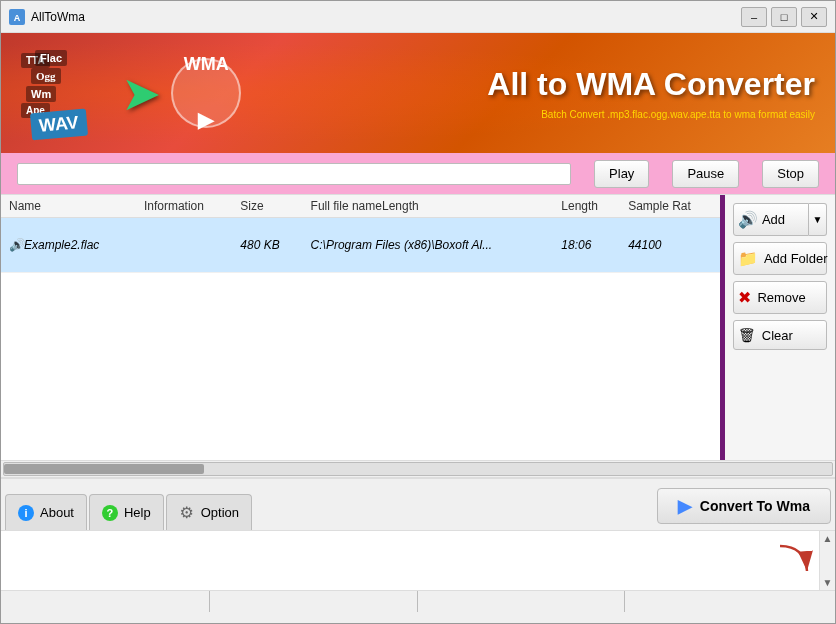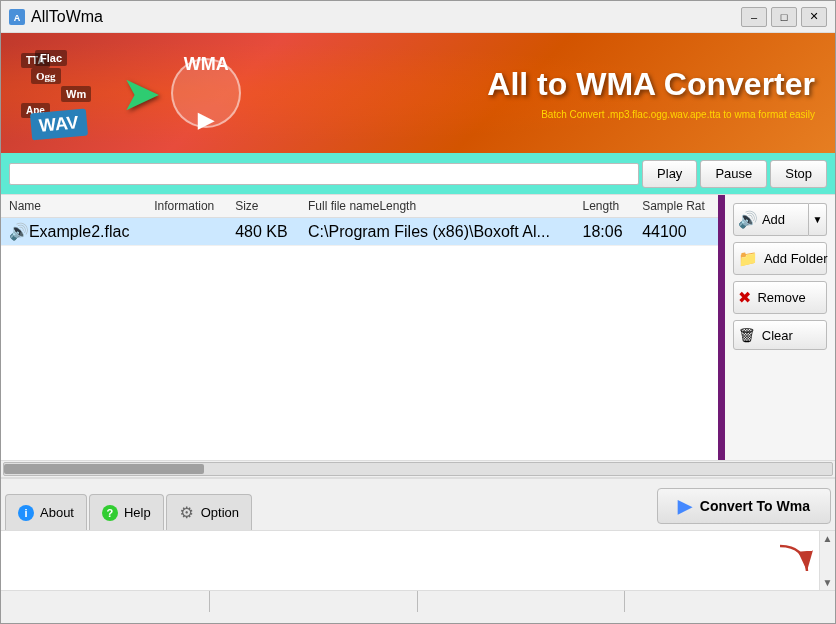--- a/index.html
+++ b/index.html
@@ -9,21 +9,21 @@
     .titlebar {
       height: 32px;
       background: #f0f0f0;
       display: flex;
       align-items: center;
       padding: 0 8px;
       border-bottom: 1px solid #ddd;
       user-select: none;
     }
     .titlebar-icon { width: 16px; height: 16px; margin-right: 6px; background: #4a90d9; border-radius: 2px; display: flex; align-items: center; justify-content: center; font-size: 10px; color: white; }
-    .titlebar-title { font-size: 16px; flex: 1; }
+    .titlebar-title { font-size: 12px; flex: 1; }
     .titlebar-controls { display: flex; gap: 4px; }
     .titlebar-btn { width: 26px; height: 20px; border: 1px solid #aaa; background: #e1e1e1; cursor: pointer; font-size: 11px; display: flex; align-items: center; justify-content: center; border-radius: 2px; }
 
     
     .header-banner {
       height: 120px;
       background: linear-gradient(135deg, #c0392b 0%, #e74c3c 30%, #d35400 60%, #e67e22 100%);
       display: flex;
       align-items: center;
       padding: 0 20px;
@@ -94,26 +94,26 @@
     }
     .wma-label { font-size: 18px; font-weight: bold; color: white; }
     .wma-play { font-size: 22px; color: white; }
     .banner-text { flex: 1; text-align: right; z-index: 1; }
     .banner-title { font-size: 32px; font-weight: bold; color: white; text-shadow: 2px 2px 4px rgba(0,0,0,0.5); }
     .banner-subtitle { font-size: 10px; color: #ffd700; margin-top: 6px; }
 
     
     .player-bar {
       height: 42px;
-      background: #5eead4;
+      background: #f9a8d4;
       border-bottom: 1px solid #ddd;
       display: flex;
       align-items: center;
-      padding: 4px 8px;
-      gap: 3px;
+      padding: 4px 16px;
+      gap: 23px;
     }
     .progress-bar-wrap {
       flex: 1;
       height: 22px;
       background: white;
       border: 1px solid #bbb;
       border-radius: 2px;
     }
     .player-btn {
       padding: 3px 14px;
@@ -127,41 +127,42 @@
 
     
     .file-list-area {
       display: flex;
       height: 265px;
       background: white;
     }
     .file-table-wrap {
       flex: 1;
       overflow: hidden;
-      border-right: 7px solid #701a75;
+      border-right: 5px solid #701a75;
     }
     .file-table {
       width: 100%;
       border-collapse: collapse;
       font-size: 12px;
     }
     .file-table th {
       text-align: left;
       padding: 4px 8px;
       border-bottom: 1px solid #ddd;
       background: #f5f5f5;
       font-weight: normal;
       color: #333;
       white-space: nowrap;
     }
     .file-table td {
-      padding: 4px 8px;
+      padding: 20px 8px;
       border-bottom: 1px solid #f0f0f0;
       white-space: nowrap;
-      font-size: 16px;
+      font-size: 12px;
+      font-style: italic;
     }
     .file-table tr.selected td { background: #cce8ff; }
 
     .side-buttons {
       width: 110px;
       padding: 8px;
       display: flex;
       flex-direction: column;
       gap: 6px;
       background: #f5f5f5;
@@ -331,21 +332,21 @@
     <button class="titlebar-btn close">✕</button>
   </div>
 </div>
 
 <div class="header-banner">
   <div class="banner-icons">
     <div class="format-stack">
       <span class="format-chip chip-tta">TTA</span>
       <span class="format-chip chip-flac" style="top:2px;left:14px;">Flac</span>
       <span class="format-chip chip-ogg" style="top:20px;left:10px;font-family:Liberation Serif, serif;">Ogg</span>
-      <span class="format-chip chip-wm" style="top:38px;left:5px;margin-left:35px;">Wm</span>
+      <span class="format-chip chip-wm" style="top:38px;left:5px;">Wm</span>
       <span class="format-chip chip-ape" style="top:55px;left:0px;">Ape</span>
       <div class="wav-badge">WAV</div>
     </div>
     <div class="arrow-icon">➤</div>
     <div class="wma-badge-wrap">
       <div class="wma-badge">
         <span class="wma-label">WMA</span>
         <span class="wma-play">▶</span>
       </div>
     </div>

